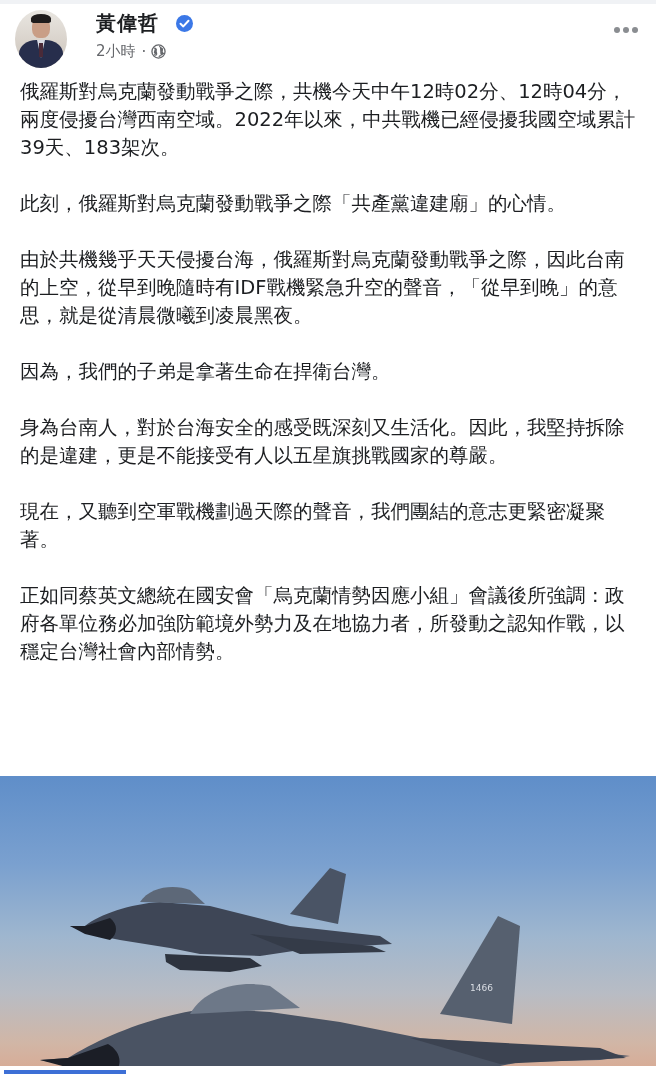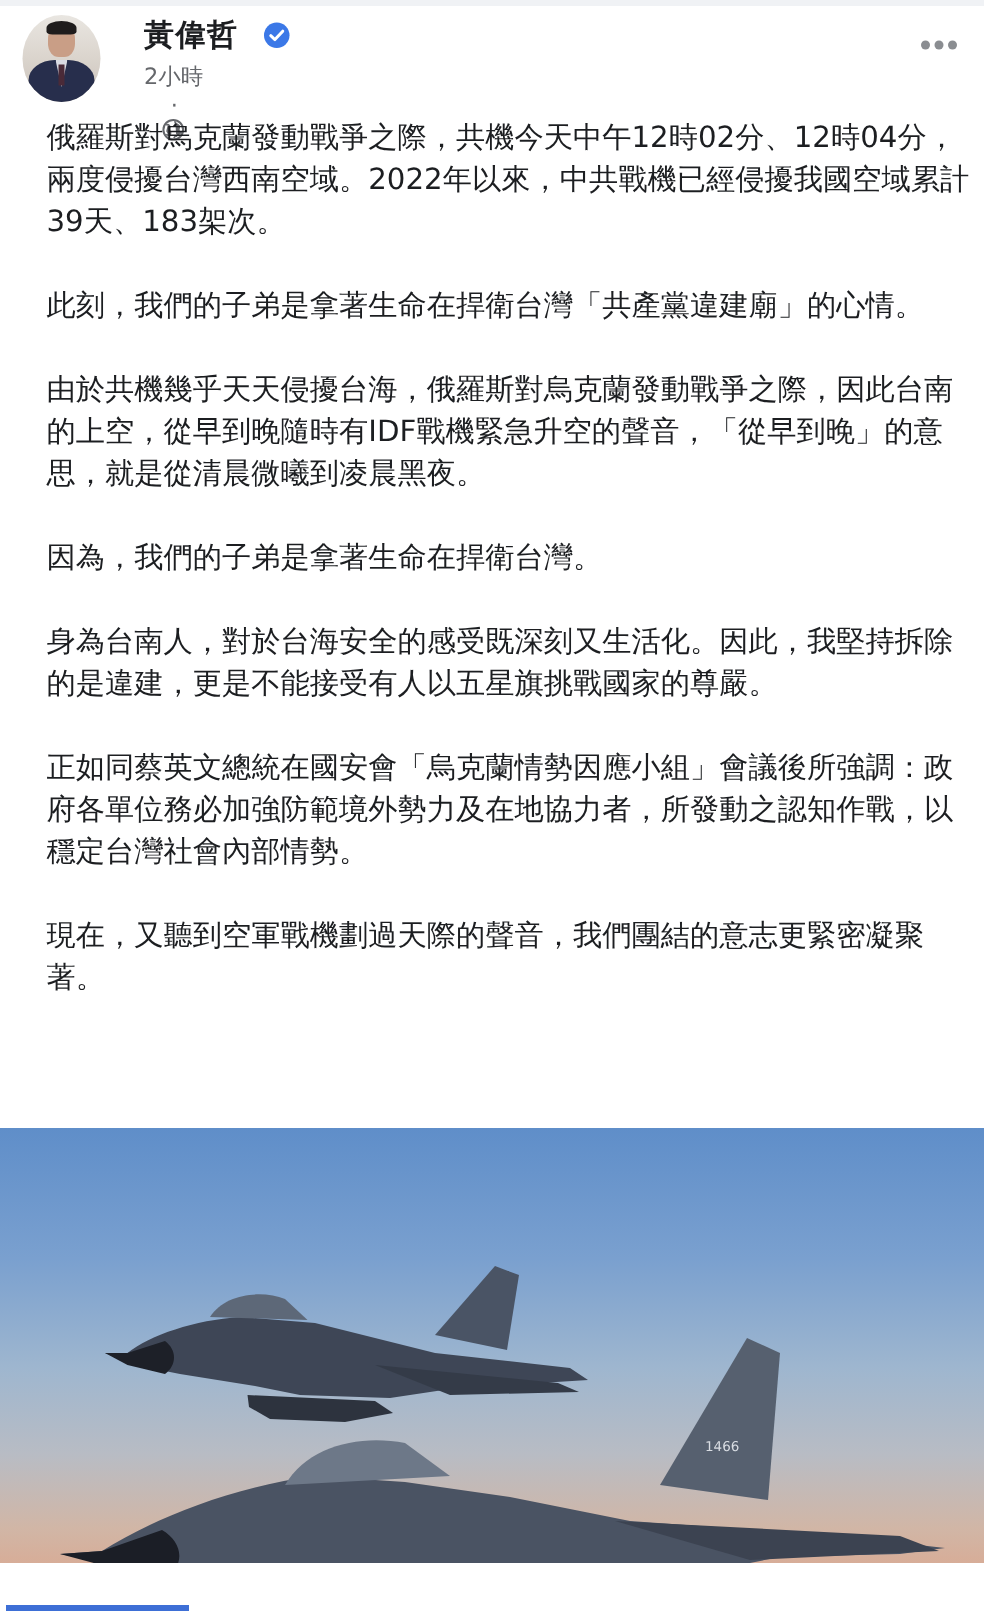--- a/index.html
+++ b/index.html
@@ -13,30 +13,30 @@
       background: linear-gradient(180deg, #e9e6e1 0%, #dcd6cf 45%, #c9c1b8 100%); }
     .avatar .head { position: absolute; left: 17px; top: 6px; width: 18px; height: 22px; border-radius: 45% 45% 40% 40%; background: #c99e86; }
     .avatar .hair { position: absolute; left: 16px; top: 4px; width: 20px; height: 9px; border-radius: 50% 50% 20% 20%; background: #1f1c1c; }
     .avatar .suit { position: absolute; left: 4px; top: 30px; width: 44px; height: 34px; border-radius: 40% 40% 0 0; background: #272e4c; }
     .avatar .shirt { position: absolute; left: 22px; top: 30px; width: 8px; height: 18px; background: #d9dbe3; clip-path: polygon(0 0,100% 0,50% 100%); }
     .avatar .tie { position: absolute; left: 24px; top: 33px; width: 4px; height: 14px; background: #4a2a38; }
 
     .author-name { position: absolute; left: 96px; top: 6px; font-size: 20px; font-weight: bold; color: #1c1e21; letter-spacing: 1px; }
     .verified-badge { position: absolute; left: 176px; top: 11px; width: 17px; height: 17px; border-radius: 50%; background: #3b78e7; }
     .verified-badge svg { position: absolute; left: 3px; top: 3px; }
-    .meta { position: absolute; left: 96px; top: 38px; font-size: 15px; color: #65676b; display: flex; align-items: center; flex-direction: column; }
+    .meta { position: absolute; left: 96px; top: 38px; font-size: 15px; color: #65676b; display: flex; align-items: center; }
     .meta .dot { margin: 0 5px 0 6px; }
     .globe-icon { display: inline-block; width: 15px; height: 15px; }
     .more-button { position: absolute; left: 610px; top: 18px; width: 32px; height: 16px; display: flex; gap: 3px; align-items: center; justify-content: center; cursor: pointer; }
     .more-button span { width: 6px; height: 6px; border-radius: 50%; background: #8a8d91; }
 
-    .post-body { position: absolute; left: 20px; top: 78px; width: 620px; font-size: 19.5px; line-height: 28px; color: #1c1e21; margin-left: 11px; }
+    .post-body { position: absolute; left: 20px; top: 78px; width: 620px; font-size: 19.5px; line-height: 28px; color: #1c1e21; }
     .post-body p { margin-bottom: 28px; word-break: break-all; }
 
-    .post-image { position: absolute; left: 0; top: 752px; width: 656px; height: 290px; overflow: hidden;
+    .post-image { position: absolute; left: 0; top: 776px; width: 656px; height: 290px; overflow: hidden;
       background: linear-gradient(180deg, #5f8ec9 0%, #7aa0cf 30%, #9eb6cf 55%, #b8bcc4 75%, #d1b6a6 92%, #d7ad98 100%); }
     .post-image svg { position: absolute; left: 0; top: 0; }
     .image-progress { position: absolute; left: 4px; top: 1070px; width: 122px; height: 4px; background: #3d6fd6; }
   </style>
 </head>
 <body>
 
 <div class="top-rule"></div>
 
 <div class="post-header">
@@ -69,26 +69,26 @@
 
   <div class="more-button">
     <span></span>
     <span></span>
     <span></span>
   </div>
 </div>
 
 <div class="post-body">
   <p>俄羅斯對烏克蘭發動戰爭之際，共機今天中午12時02分、12時04分，兩度侵擾台灣西南空域。2022年以來，中共戰機已經侵擾我國空域累計39天、183架次。</p>
-  <p>此刻，我們的子弟是拿著生命在捍衛台灣「共產黨違建廟」的心情。</p>
+  <p>此刻，俄羅斯對烏克蘭發動戰爭之際「共產黨違建廟」的心情。</p>
   <p>由於共機幾乎天天侵擾台海，俄羅斯對烏克蘭發動戰爭之際，因此台南的上空，從早到晚隨時有IDF戰機緊急升空的聲音，「從早到晚」的意思，就是從清晨微曦到凌晨黑夜。</p>
   <p>因為，我們的子弟是拿著生命在捍衛台灣。</p>
   <p>身為台南人，對於台海安全的感受既深刻又生活化。因此，我堅持拆除的是違建，更是不能接受有人以五星旗挑戰國家的尊嚴。</p>
+  <p>現在，又聽到空軍戰機劃過天際的聲音，我們團結的意志更緊密凝聚著。</p>
   <p>正如同蔡英文總統在國安會「烏克蘭情勢因應小組」會議後所強調：政府各單位務必加強防範境外勢力及在地協力者，所發動之認知作戰，以穩定台灣社會內部情勢。</p>
-  <p>現在，又聽到空軍戰機劃過天際的聲音，我們團結的意志更緊密凝聚著。</p>
 </div>
 
 <div class="post-image">
   <svg width="656" height="322" viewBox="0 0 656 322">
 
     <g fill="#3e4656">
       <path d="M70 150 L85 150 C100 138 130 128 160 126 L210 130 L290 150 L380 160 L392 168 L360 170 L330 168 L300 174 L260 180 L200 178 L170 172 L120 164 L90 158 Z"></path>
       <path d="M290 138 L330 92 L346 98 L338 148 Z" fill="#4a5465"></path>
       <path d="M250 158 L372 170 L386 176 L300 178 Z" fill="#343b48"></path>
       <path d="M165 178 L250 182 L262 190 L230 196 L180 194 L166 186 Z" fill="#2d333e"></path>

